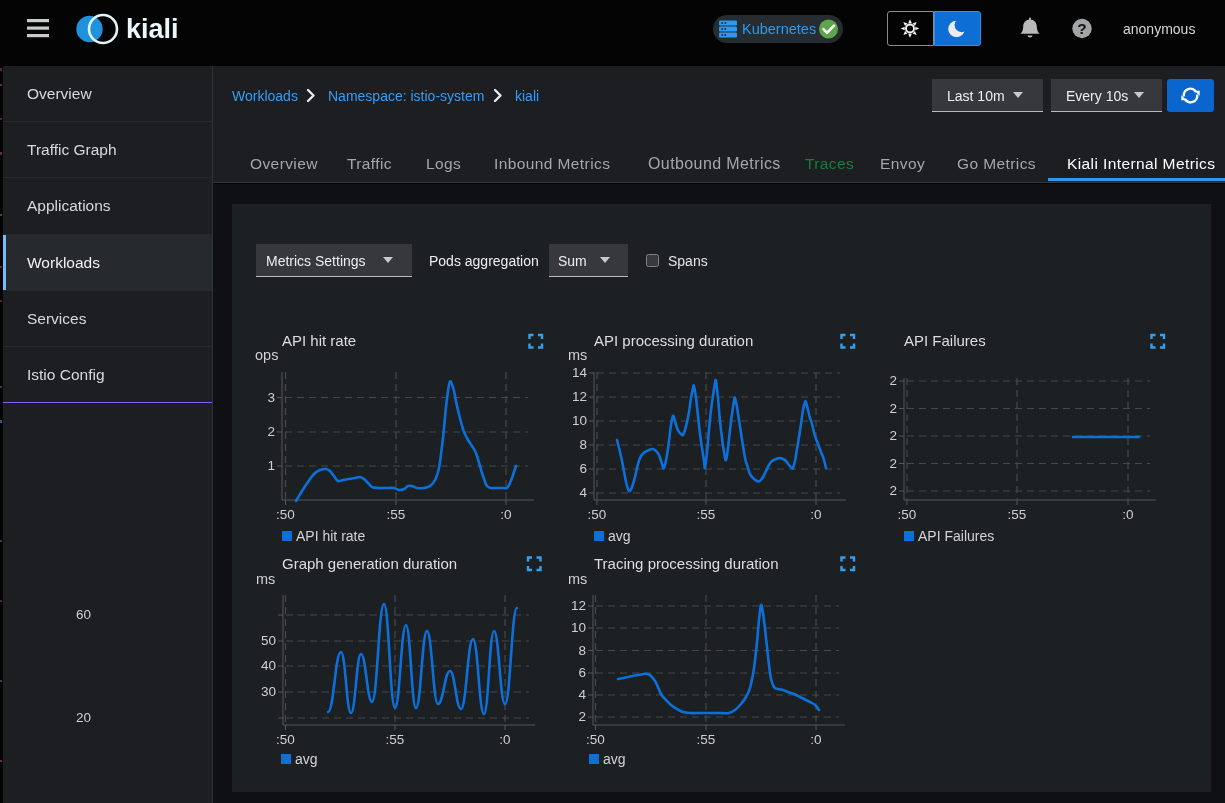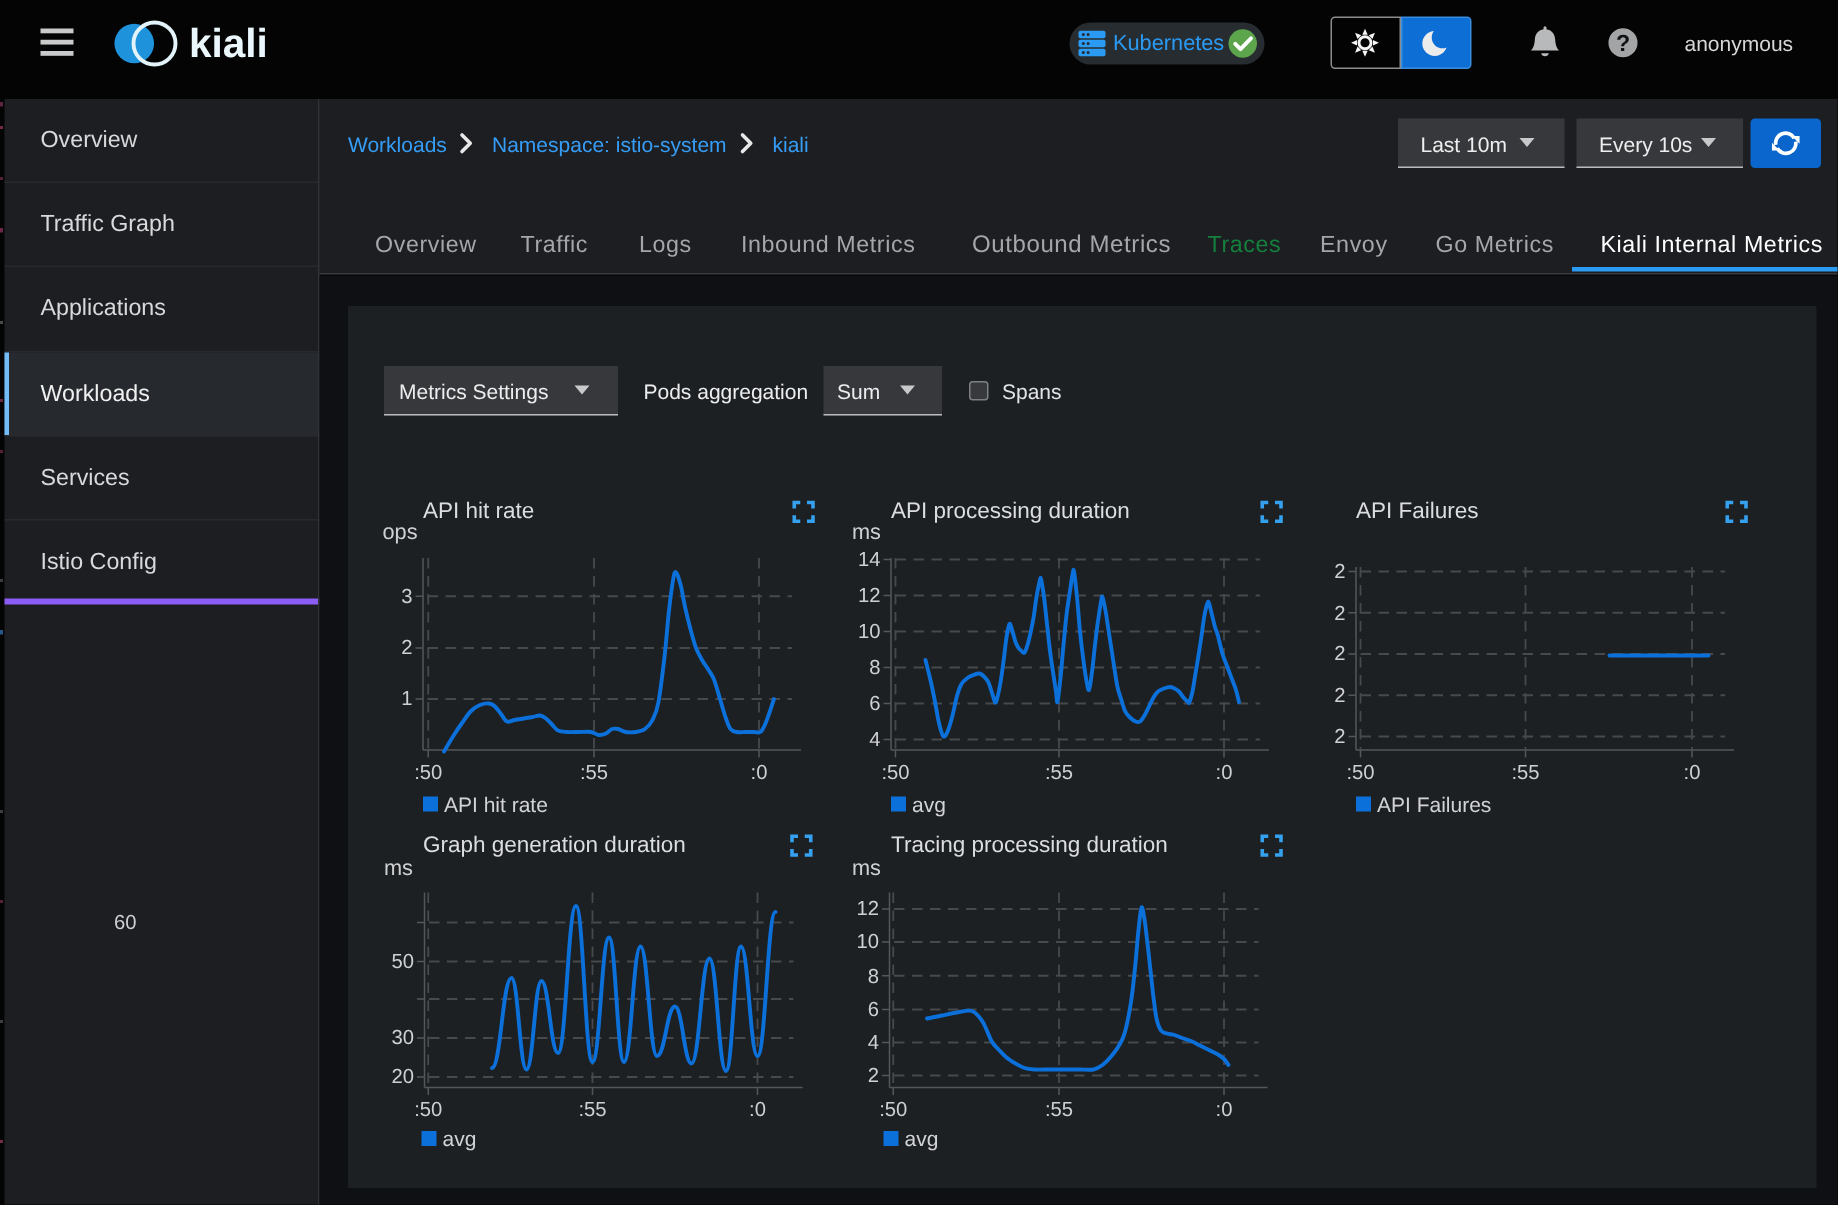--- a/index.html
+++ b/index.html
@@ -28,21 +28,21 @@
 <div style="position:absolute;left:2.5px;top:122.2px;width:210.5px;height:56.2px;background:transparent;border-bottom:1px solid #27292d">
       <div style="position:absolute;left:24.5px;top:17.1px;font-size:15.5px;line-height:22px;color:#d8d9da">Traffic Graph</div>
     </div>
 <div style="position:absolute;left:2.5px;top:234.60000000000002px;width:210.5px;height:56.2px;background:#26292e;border-bottom:1px solid #27292d">
       <div style="position:absolute;left:0;top:0;width:3.5px;height:100%;background:#73bcf7"></div>
       <div style="position:absolute;left:24.5px;top:17.1px;font-size:15.5px;line-height:22px;color:#f0f0f0">Workloads</div>
     </div>
 <div style="position:absolute;left:2.5px;top:290.8px;width:210.5px;height:56.2px;background:transparent;border-bottom:1px solid #27292d">
       <div style="position:absolute;left:24.5px;top:17.1px;font-size:15.5px;line-height:22px;color:#d8d9da">Services</div>
     </div>
-<div style="position:absolute;left:2.5px;top:347.0px;width:210.5px;height:56.2px;background:transparent;border-bottom:4px solid #8b5cf6">
+<div style="position:absolute;left:2.5px;top:347.0px;width:210.5px;height:56.2px;background:transparent;border-bottom:1px solid #8b5cf6">
       <div style="position:absolute;left:24.5px;top:17.1px;font-size:15.5px;line-height:22px;color:#d8d9da">Istio Config</div>
     </div>
   <div style="position:absolute;left:0;top:68px;width:2px;height:3px;background:#5e2340"></div>
 <div style="position:absolute;left:0;top:84px;width:2px;height:2px;background:#72294a"></div>
 <div style="position:absolute;left:0;top:118px;width:2px;height:2px;background:#55203a"></div>
 <div style="position:absolute;left:0;top:152px;width:2px;height:3px;background:#6b2745"></div>
 <div style="position:absolute;left:0;top:214px;width:2px;height:2px;background:#46484c"></div>
 <div style="position:absolute;left:0;top:266px;width:2px;height:2px;background:#6b2745"></div>
 <div style="position:absolute;left:0;top:300px;width:2px;height:2px;background:#55203a"></div>
 <div style="position:absolute;left:0;top:386px;width:2px;height:2px;background:#3a3f45"></div>
@@ -264,22 +264,23 @@
 <div style="position:absolute;top:426.0px;font-size:13.5px;line-height:20px;color:#cfd0d2;white-space:nowrap;left:697px;width:200px;text-align:right;">2</div>
 <div style="position:absolute;top:453.5px;font-size:13.5px;line-height:20px;color:#cfd0d2;white-space:nowrap;left:697px;width:200px;text-align:right;">2</div>
 <div style="position:absolute;top:481.0px;font-size:13.5px;line-height:20px;color:#cfd0d2;white-space:nowrap;left:697px;width:200px;text-align:right;">2</div>
 <div style="position:absolute;top:505.0px;font-size:13.5px;line-height:20px;color:#cfd0d2;white-space:nowrap;left:807px;width:200px;text-align:center;">:50</div>
 <div style="position:absolute;top:505.0px;font-size:13.5px;line-height:20px;color:#cfd0d2;white-space:nowrap;left:917px;width:200px;text-align:center;">:55</div>
 <div style="position:absolute;top:505.0px;font-size:13.5px;line-height:20px;color:#cfd0d2;white-space:nowrap;left:1028px;width:200px;text-align:center;">:0</div>
 <div style="position:absolute;top:331.0px;font-size:15px;line-height:20px;color:#dcdddf;white-space:nowrap;left:904px;">API Failures</div>
 <div style="position:absolute;top:526.0px;font-size:14px;line-height:20px;color:#d2d3d5;white-space:nowrap;left:918px;">API Failures</div>
 <div style="position:absolute;top:605.0px;font-size:13.5px;line-height:20px;color:#cfd0d2;white-space:nowrap;left:76px;width:200px;text-align:left;">60</div>
 <div style="position:absolute;top:631.0px;font-size:13.5px;line-height:20px;color:#cfd0d2;white-space:nowrap;left:76px;width:200px;text-align:right;">50</div>
+<div style="position:absolute;top:656.0px;font-size:13.5px;line-height:20px;color:#cfd0d2;white-space:nowrap;left:76px;width:200px;text-align:right;">40</div>
 <div style="position:absolute;top:682.0px;font-size:13.5px;line-height:20px;color:#cfd0d2;white-space:nowrap;left:76px;width:200px;text-align:right;">30</div>
-<div style="position:absolute;top:708.0px;font-size:13.5px;line-height:20px;color:#cfd0d2;white-space:nowrap;left:76px;width:200px;text-align:right;">20</div>
+<div style="position:absolute;top:708.0px;font-size:13.5px;line-height:20px;color:#cfd0d2;white-space:nowrap;left:76px;width:200px;text-align:left;">20</div>
 <div style="position:absolute;top:730.0px;font-size:13.5px;line-height:20px;color:#cfd0d2;white-space:nowrap;left:185.5px;width:200px;text-align:center;">:50</div>
 <div style="position:absolute;top:730.0px;font-size:13.5px;line-height:20px;color:#cfd0d2;white-space:nowrap;left:295px;width:200px;text-align:center;">:55</div>
 <div style="position:absolute;top:730.0px;font-size:13.5px;line-height:20px;color:#cfd0d2;white-space:nowrap;left:405px;width:200px;text-align:center;">:0</div>
 <div style="position:absolute;top:554.0px;font-size:15px;line-height:20px;color:#dcdddf;white-space:nowrap;left:282px;">Graph generation duration</div>
 <div style="position:absolute;top:569.0px;font-size:14.5px;line-height:20px;color:#cfd0d2;white-space:nowrap;left:256px;">ms</div>
 <div style="position:absolute;top:749.0px;font-size:14px;line-height:20px;color:#d2d3d5;white-space:nowrap;left:295px;">avg</div>
 <div style="position:absolute;top:596.0px;font-size:13.5px;line-height:20px;color:#cfd0d2;white-space:nowrap;left:386px;width:200px;text-align:right;">12</div>
 <div style="position:absolute;top:618.0px;font-size:13.5px;line-height:20px;color:#cfd0d2;white-space:nowrap;left:386px;width:200px;text-align:right;">10</div>
 <div style="position:absolute;top:640.5px;font-size:13.5px;line-height:20px;color:#cfd0d2;white-space:nowrap;left:386px;width:200px;text-align:right;">8</div>
 <div style="position:absolute;top:663.0px;font-size:13.5px;line-height:20px;color:#cfd0d2;white-space:nowrap;left:386px;width:200px;text-align:right;">6</div>

